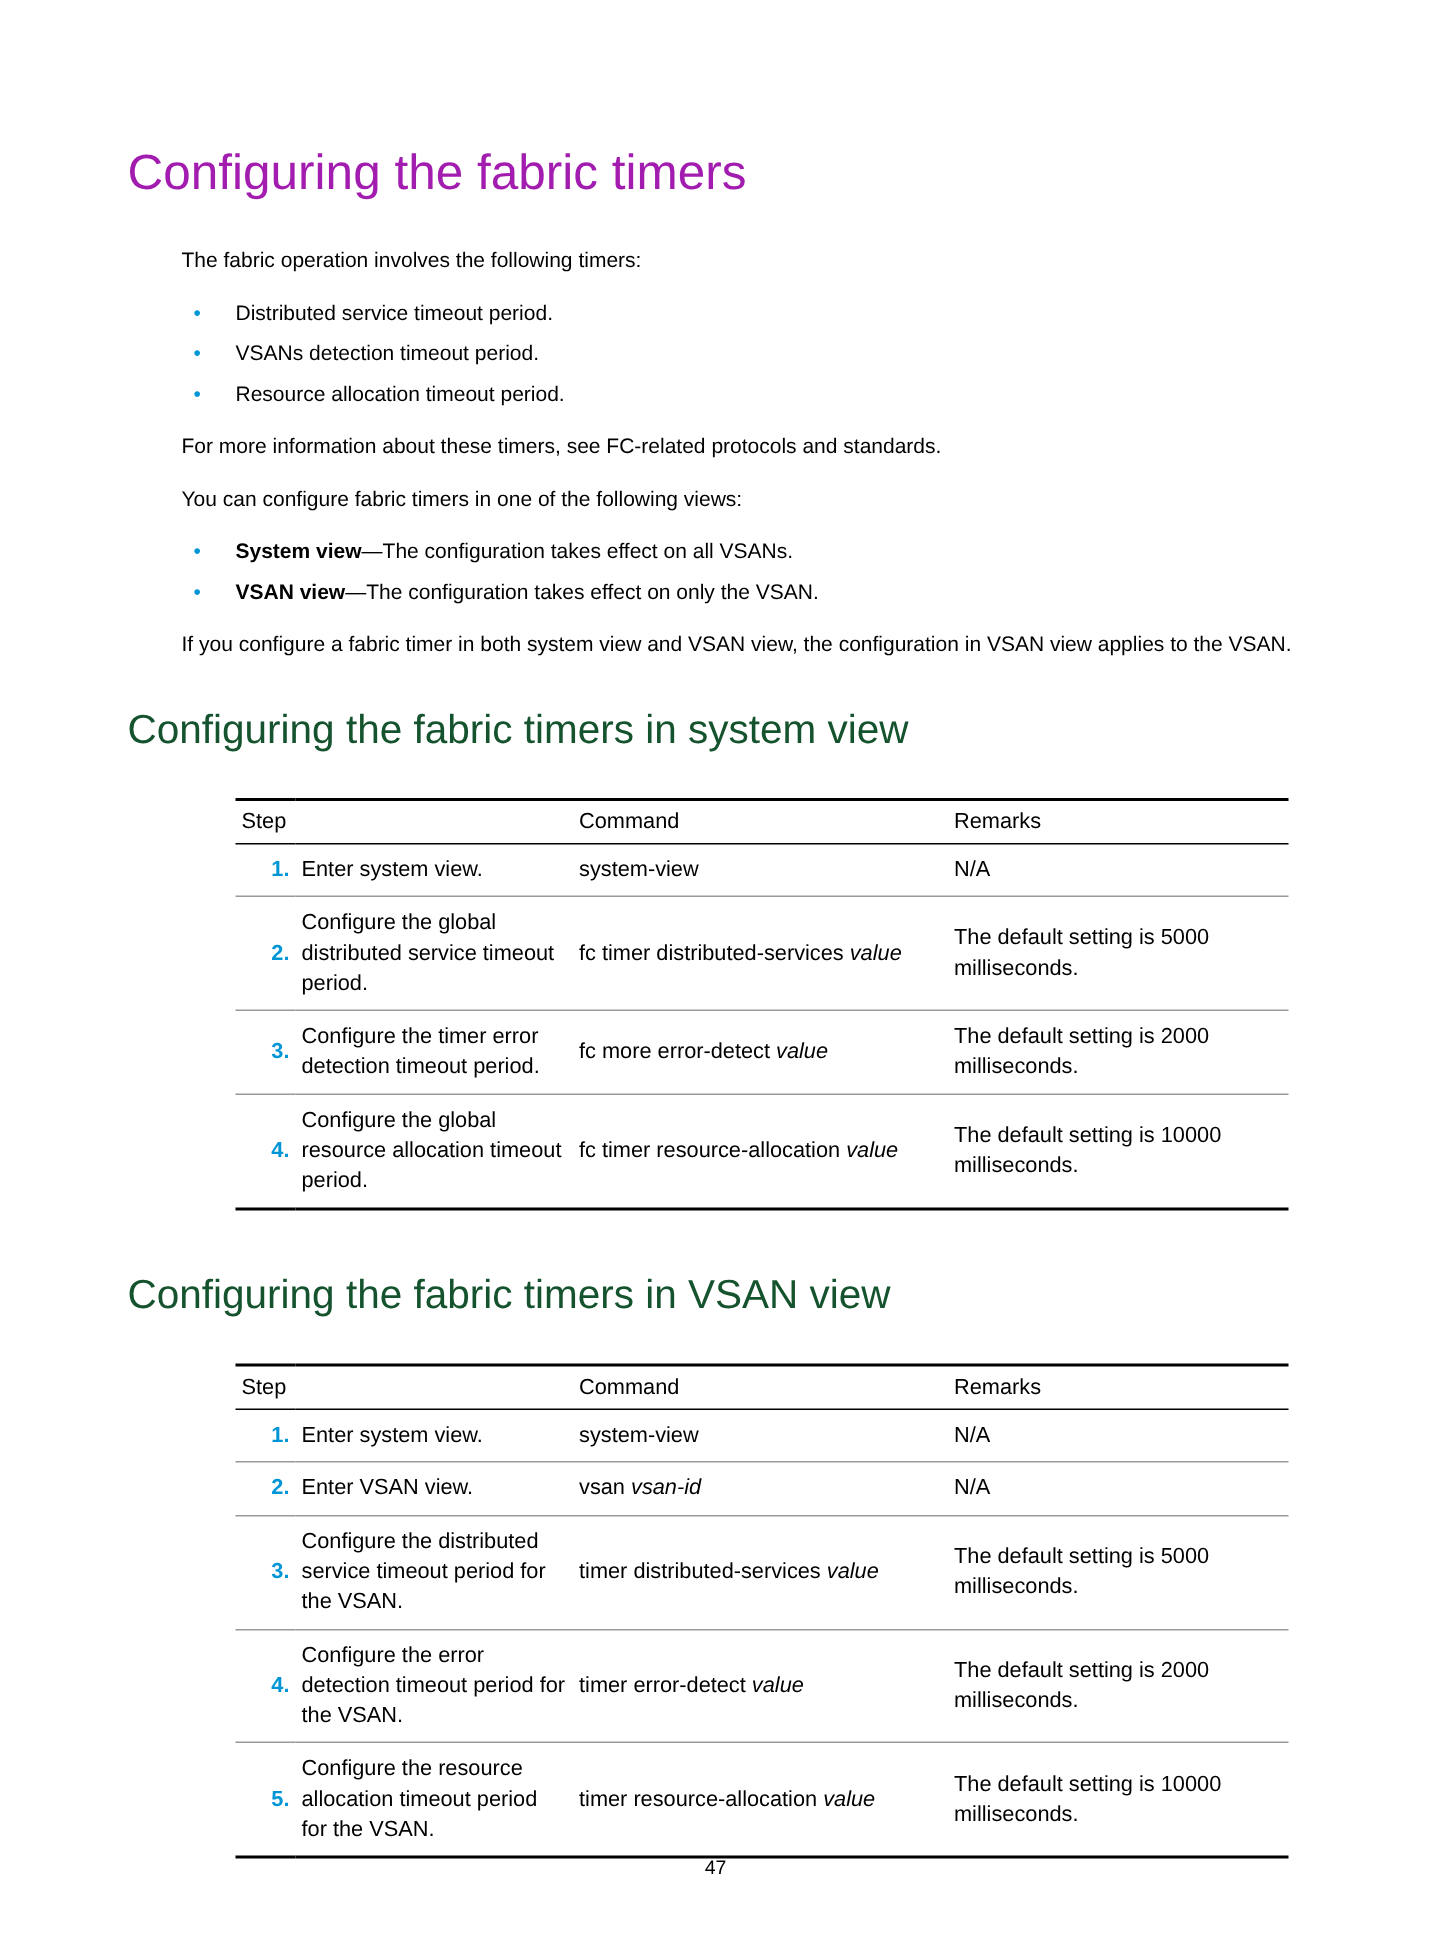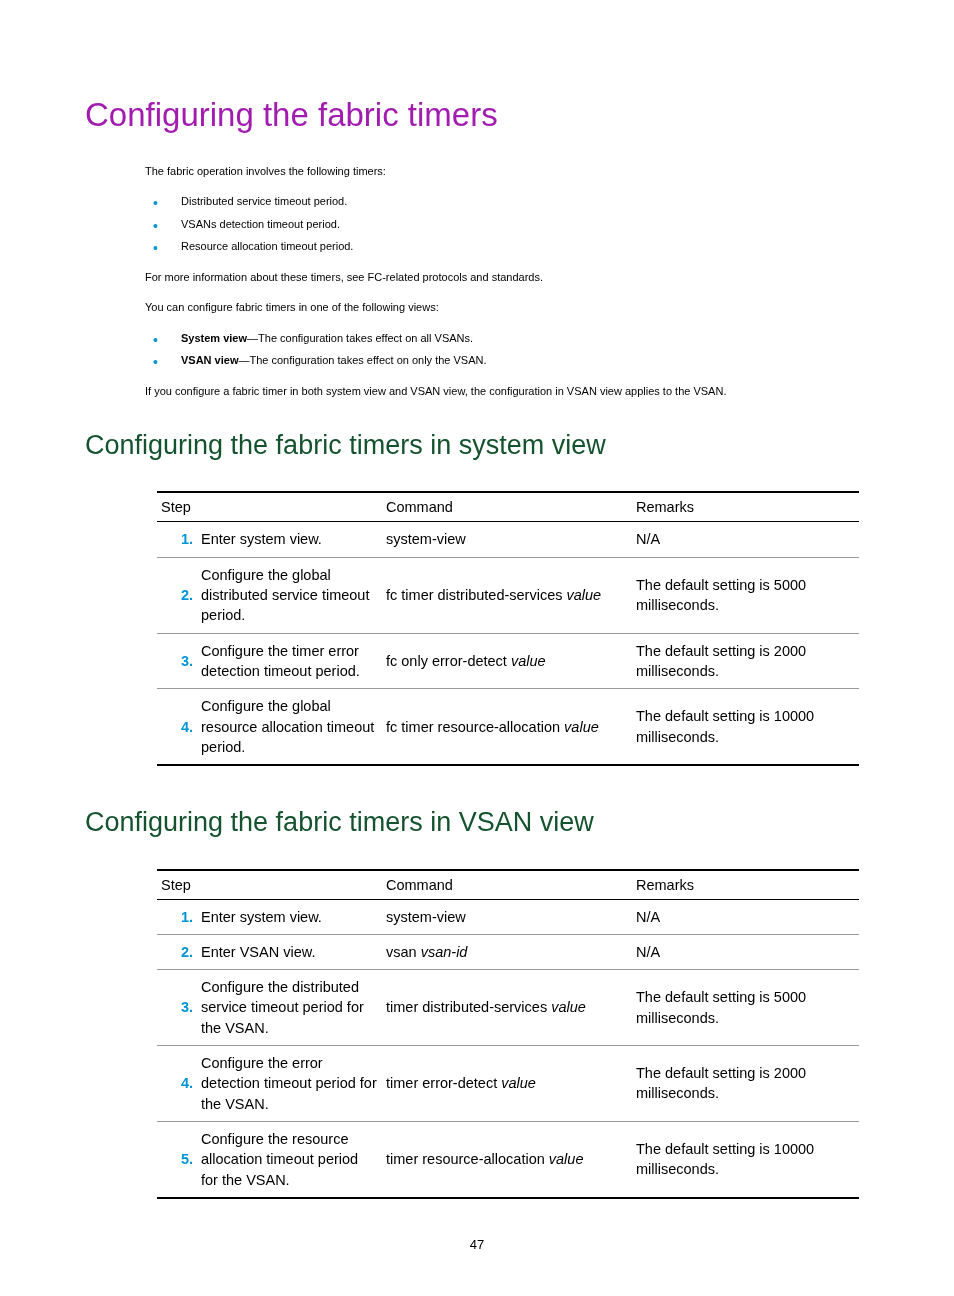--- a/index.html
+++ b/index.html
@@ -28,23 +28,23 @@
   }
   h2 {
     font-family: Arial, Helvetica, sans-serif;
     font-weight: 400;
     color: #14532d;
     font-size: 27px;
     margin: 0 0 22px 0;
     line-height: 1.2;
   }
   .body-text, .body-list {
-    margin-left: 60px;
+    margin-left: 36px;
     margin-right: 0px;
-    font-size: 11px;
+    font-size: 14px;
     line-height: 1.5;
   }
   .body-text {
     margin-bottom: 14px;
     text-align: justify;
   }
   ul.body-list {
     list-style: none;
     padding-left: 0;
     margin-top: 0;
@@ -162,21 +162,21 @@
       </tr>
       <tr>
         <td class="stepnum">2.</td>
         <td>Configure the global distributed service timeout period.</td>
         <td><span class="cmd-bold">fc timer distributed-services</span><span class="cmd-ital"> value</span></td>
         <td>The default setting is 5000 milliseconds.</td>
       </tr>
       <tr>
         <td class="stepnum">3.</td>
         <td>Configure the timer error detection timeout period.</td>
-        <td><span class="cmd-bold">fc only error-detect</span><span class="cmd-ital"> value</span></td>
+        <td><span class="cmd-bold">fc more error-detect</span><span class="cmd-ital"> value</span></td>
         <td>The default setting is 2000 milliseconds.</td>
       </tr>
       <tr>
         <td class="stepnum">4.</td>
         <td>Configure the global resource allocation timeout period.</td>
         <td><span class="cmd-bold">fc timer resource-allocation</span><span class="cmd-ital"> value</span></td>
         <td>The default setting is 10000 milliseconds.</td>
       </tr>
     </tbody>
   </table>

